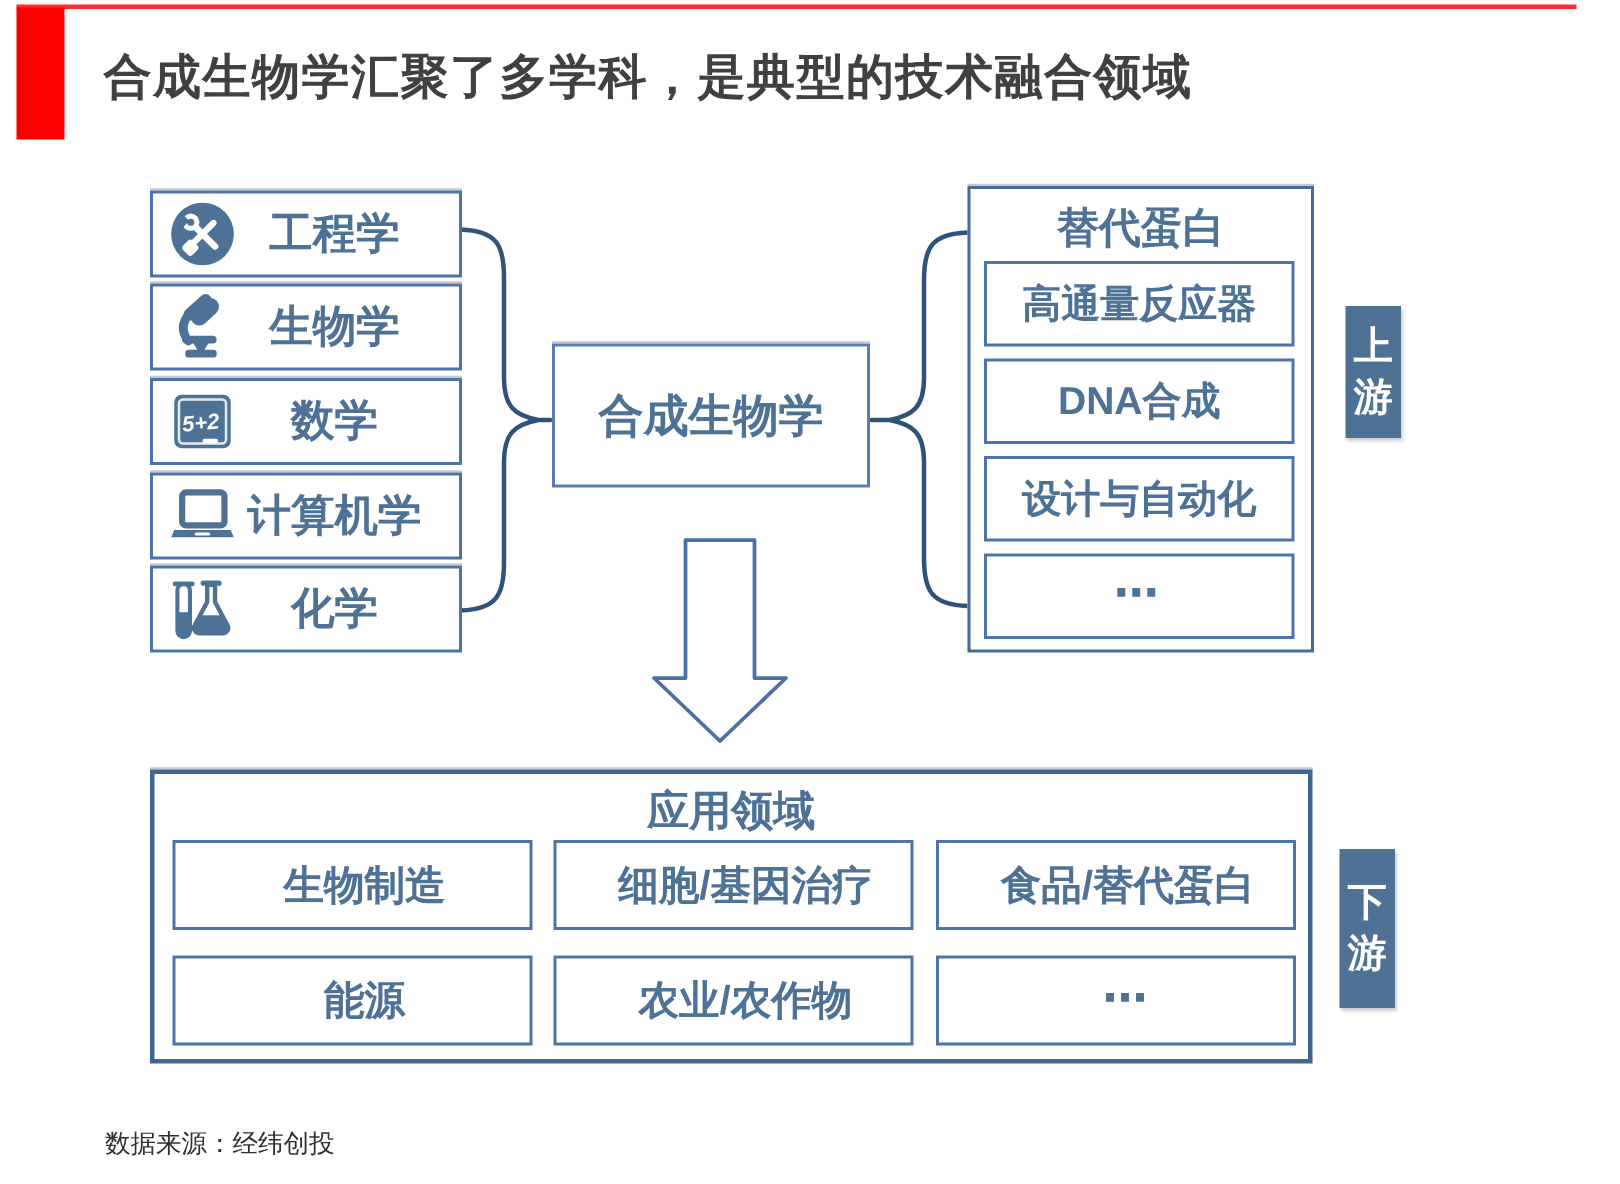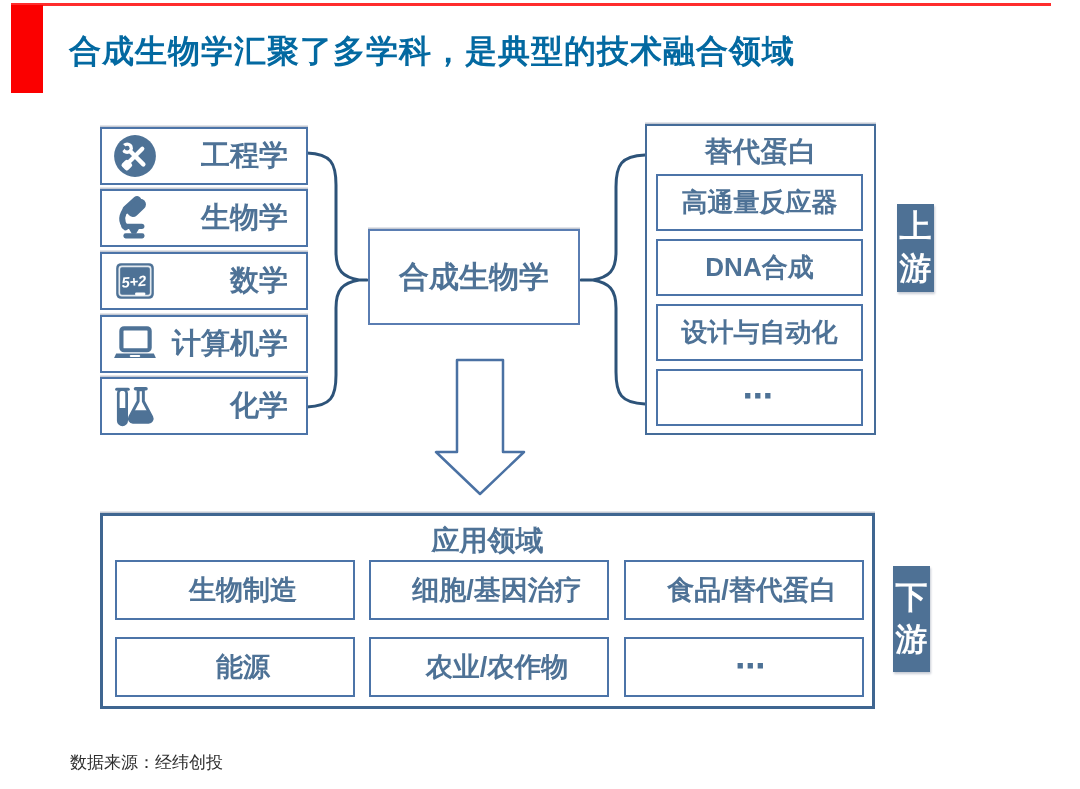--- a/index.html
+++ b/index.html
@@ -4,31 +4,31 @@
 <style>
   html,body{margin:0;padding:0;background:#ffffff;}
   .stage{
     position:relative;width:1080px;height:789px;background:#ffffff;overflow:hidden;
     font-family:"Liberation Sans","DejaVu Sans",sans-serif;
   }
   .top-line{position:absolute;left:11px;top:3px;width:1040px;height:3px;background:#ff2d2d;}
   .red-bar{position:absolute;left:11px;top:5px;width:32px;height:88px;background:#fb0000;}
   .title{
     position:absolute;left:69px;top:30px;width:960px;
-    font-size:32px;font-weight:bold;color:#0369a1;letter-spacing:1px;white-space:nowrap;
+    font-size:32px;font-weight:bold;color:#404040;letter-spacing:1px;white-space:nowrap;
   }
   .overlay{position:absolute;left:0;top:0;width:1080px;height:789px;z-index:0;}
   .box{box-sizing:border-box;position:absolute;background:#ffffff;z-index:1;}
   .disc-box{
     left:100px;width:208px;height:58px;border:2px solid #4c74a8;
     box-shadow:0 -1.5px 0 rgba(125,135,158,.45);
     display:flex;align-items:center;padding:0 6px;
   }
   .disc-icon{width:46px;height:46px;flex:0 0 46px;margin-left:4px;}
-  .disc-label{flex:1;text-align:right;padding-right:12px;font-size:29px;font-weight:bold;color:#4e7296;}
+  .disc-label{flex:1;text-align:center;padding-right:12px;font-size:29px;font-weight:bold;color:#4e7296;}
   .center-box{
     left:368px;top:229px;width:212px;height:96px;border:2px solid #5a7db2;
     box-shadow:0 -1.5px 0 rgba(125,135,158,.45);
     display:flex;align-items:center;justify-content:center;
     font-size:30px;font-weight:bold;color:#4e7296;
   }
   .panel{border:2px solid #456c99;box-shadow:0 -1.5px 0 rgba(125,135,158,.45);}
   .panel-header{
     position:absolute;left:0;right:0;text-align:center;
     font-size:28px;font-weight:bold;color:#4e7296;
@@ -41,21 +41,21 @@
   }
   .apps-panel{left:100px;top:513px;width:775px;height:196px;border:3px solid #3f6691;}
   .app-item{
     position:absolute;width:240px;height:60px;border:2px solid #4c74a8;background:#fff;
     display:flex;align-items:center;justify-content:center;
     font-size:27px;font-weight:bold;color:#4e7296;box-sizing:border-box;padding-left:16px;
   }
   .dots{font-size:30px;letter-spacing:4px;padding-bottom:4px;}
   .badge{
     position:absolute;width:37px;background:#4e7195;color:#ffffff;z-index:1;
-    font-size:32px;font-weight:bold;line-height:1.3;text-align:center;
+    font-size:26px;font-weight:bold;line-height:1.3;text-align:center;
     word-break:break-all;display:flex;align-items:center;justify-content:center;
     box-shadow:1px 2px 2px rgba(120,130,150,.4);
   }
   .badge-inner{width:1.15em;}
   .badge-up{left:897px;top:204px;height:88px;}
   .badge-down{left:893px;top:566px;height:106px;}
   .footer{
     position:absolute;left:70px;top:751px;font-size:17px;color:#2f2f2f;
     font-family:"Liberation Serif","DejaVu Serif",serif;
   }

